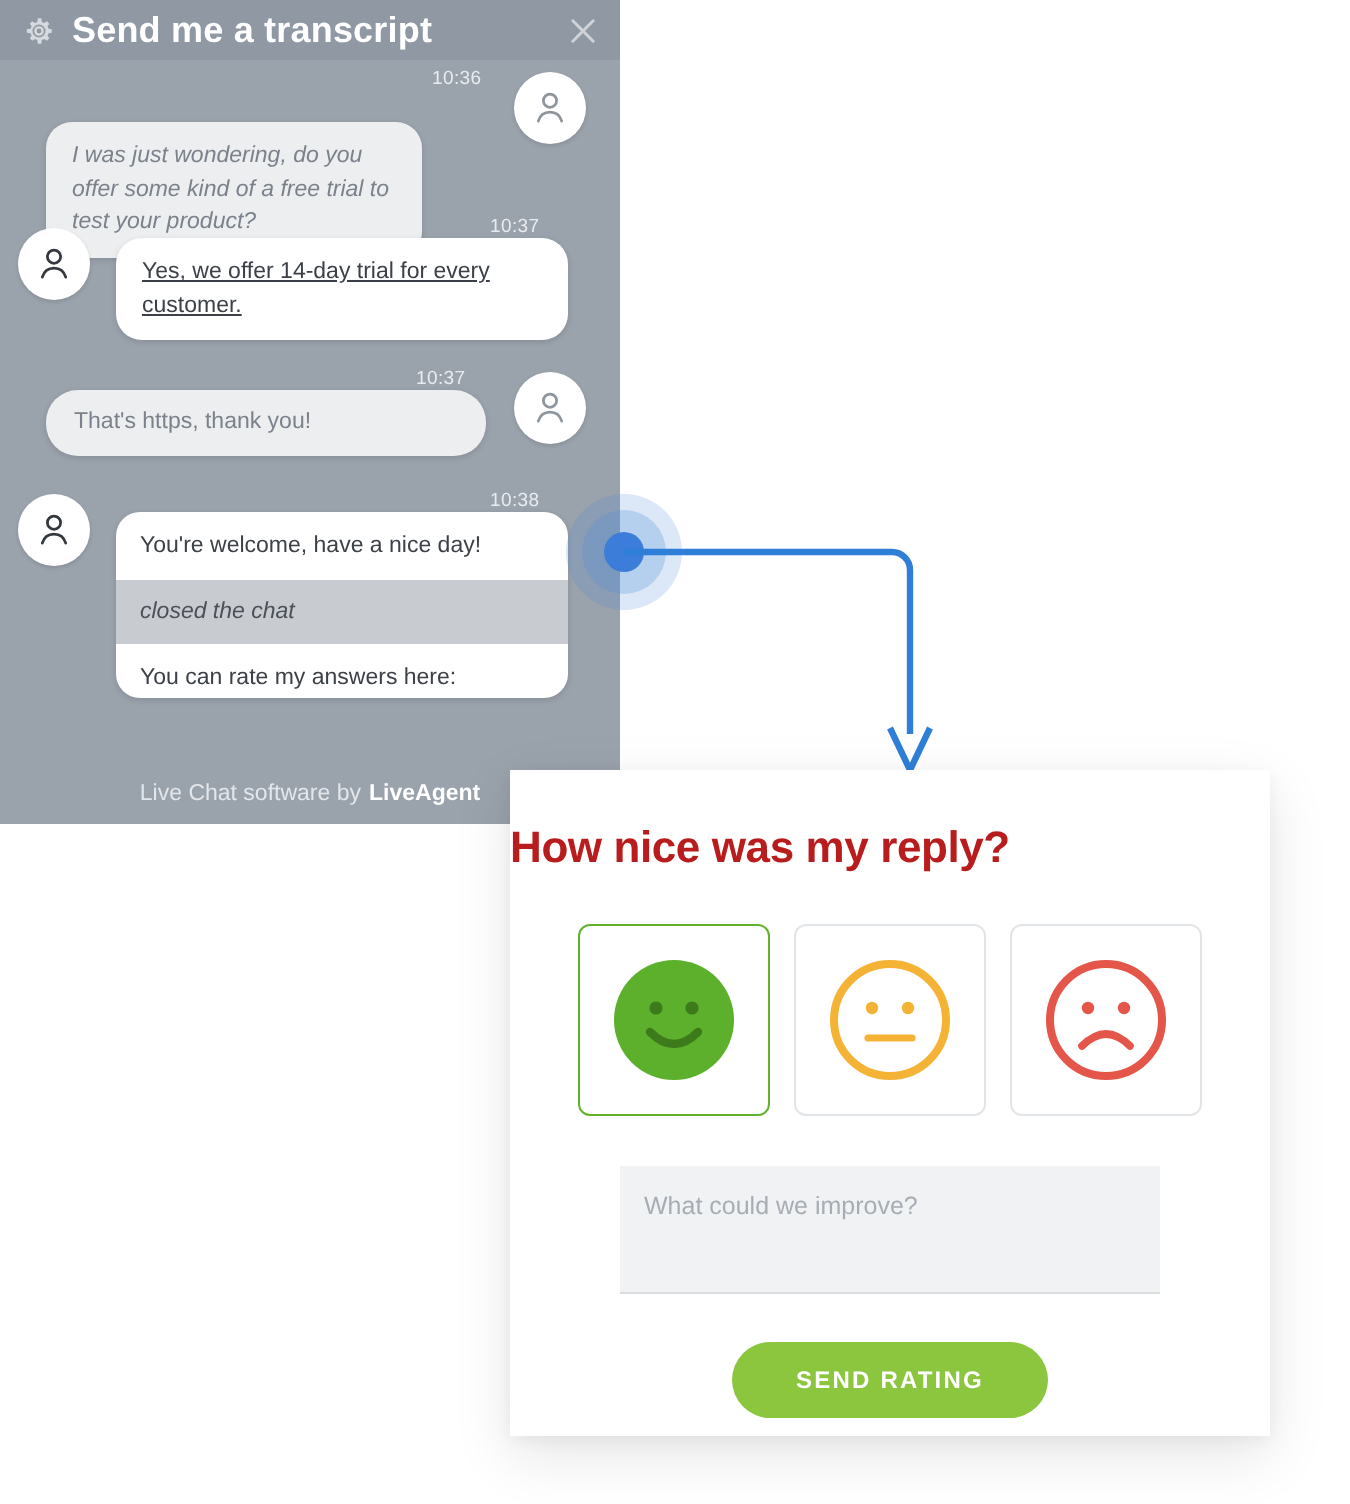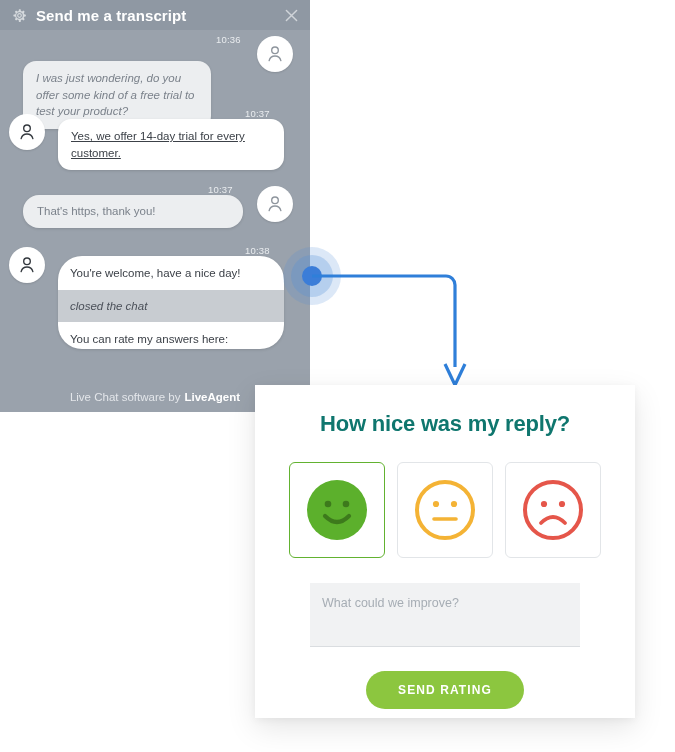--- a/index.html
+++ b/index.html
@@ -22,21 +22,21 @@
     position:absolute;left:0;top:0;width:310px;height:30px;
     background:#8f98a3;
     display:flex;align-items:center;
   }
   .gear-icon{
     width:17px;height:17px;margin-left:11px;flex:0 0 auto;
     position:relative;
   }
   .gear-icon svg{display:block;}
   .chat-title{
-    margin-left:8px;color:#ffffff;font-size:15px;font-weight:bold;
+    margin-left:8px;color:#ffffff;font-size:18px;font-weight:bold;
     letter-spacing:.1px;
   }
   .close-icon{
     position:absolute;right:10px;top:7px;width:17px;height:17px;
     opacity:.75;cursor:pointer;
   }
   .close-icon svg{display:block;}
 
   .chat-body{position:absolute;left:0;top:30px;width:310px;height:352px;}
 
@@ -61,21 +61,21 @@
   .bubble.visitor{
     background:#eceef0;color:#7b828b;padding:9px 13px;
   }
   .bubble.agent{
     background:#ffffff;color:#3c4148;padding:9px 13px;
   }
   .bubble.pill{border-radius:16px;padding:8px 14px;}
 
   
   .bubble.stack{
-    background:#ffffff;color:#3c4148;padding:0;overflow:hidden;border-radius:24px;
+    background:#ffffff;color:#3c4148;padding:0;overflow:hidden;border-radius:12px;
   }
   .stack-line{padding:9px 12px;font-size:11.5px;line-height:16px;}
   .stack-sys{
     background:#c8ccd1;color:#4b5059;font-style:italic;
     padding:8px 12px;font-size:11.5px;line-height:16px;
   }
   .stack-link{
     display:block;color:#2f80d8;font-weight:bold;text-decoration:underline;
     font-size:11.5px;padding:0 12px 10px 12px;line-height:16px;
     word-break:break-all;
@@ -104,21 +104,21 @@
   }
   .connector svg{position:absolute;left:0;top:0;}
 
   
   .survey-card{
     position:absolute;left:255px;top:385px;width:380px;height:333px;
     background:#ffffff;
     box-shadow:0 10px 28px rgba(0,0,0,.10), 0 2px 8px rgba(0,0,0,.05);
   }
   .survey-title{
-    text-align:center;color:#0f766e;font-size:22px;font-weight:bold;
+    color:#b91c1c;font-size:22px;font-weight:bold;
     margin:0;padding-top:26px;letter-spacing:-.2px;
   }
   .faces{
     display:flex;justify-content:center;gap:12px;margin-top:25px;
   }
   .face-box{
     width:96px;height:96px;border-radius:6px;background:#ffffff;
     border:1px solid #e2e5e8;
     display:flex;align-items:center;justify-content:center;
     cursor:pointer;box-sizing:border-box;

